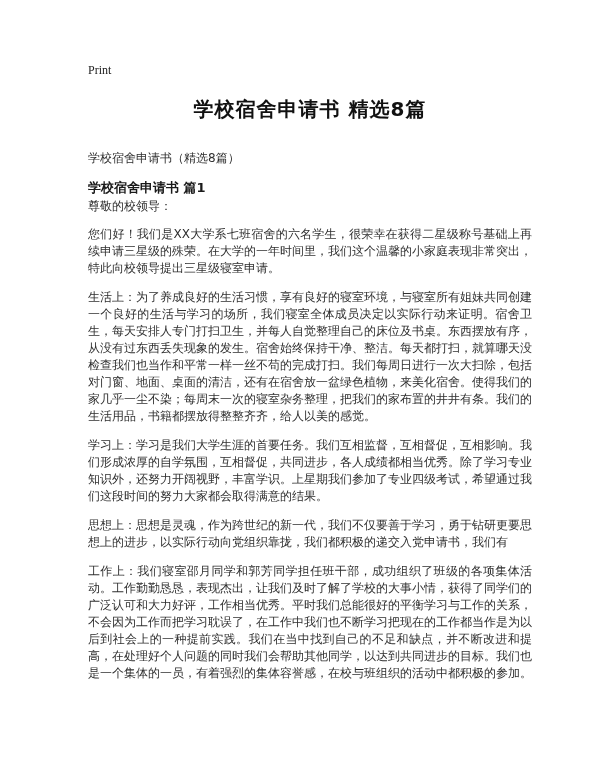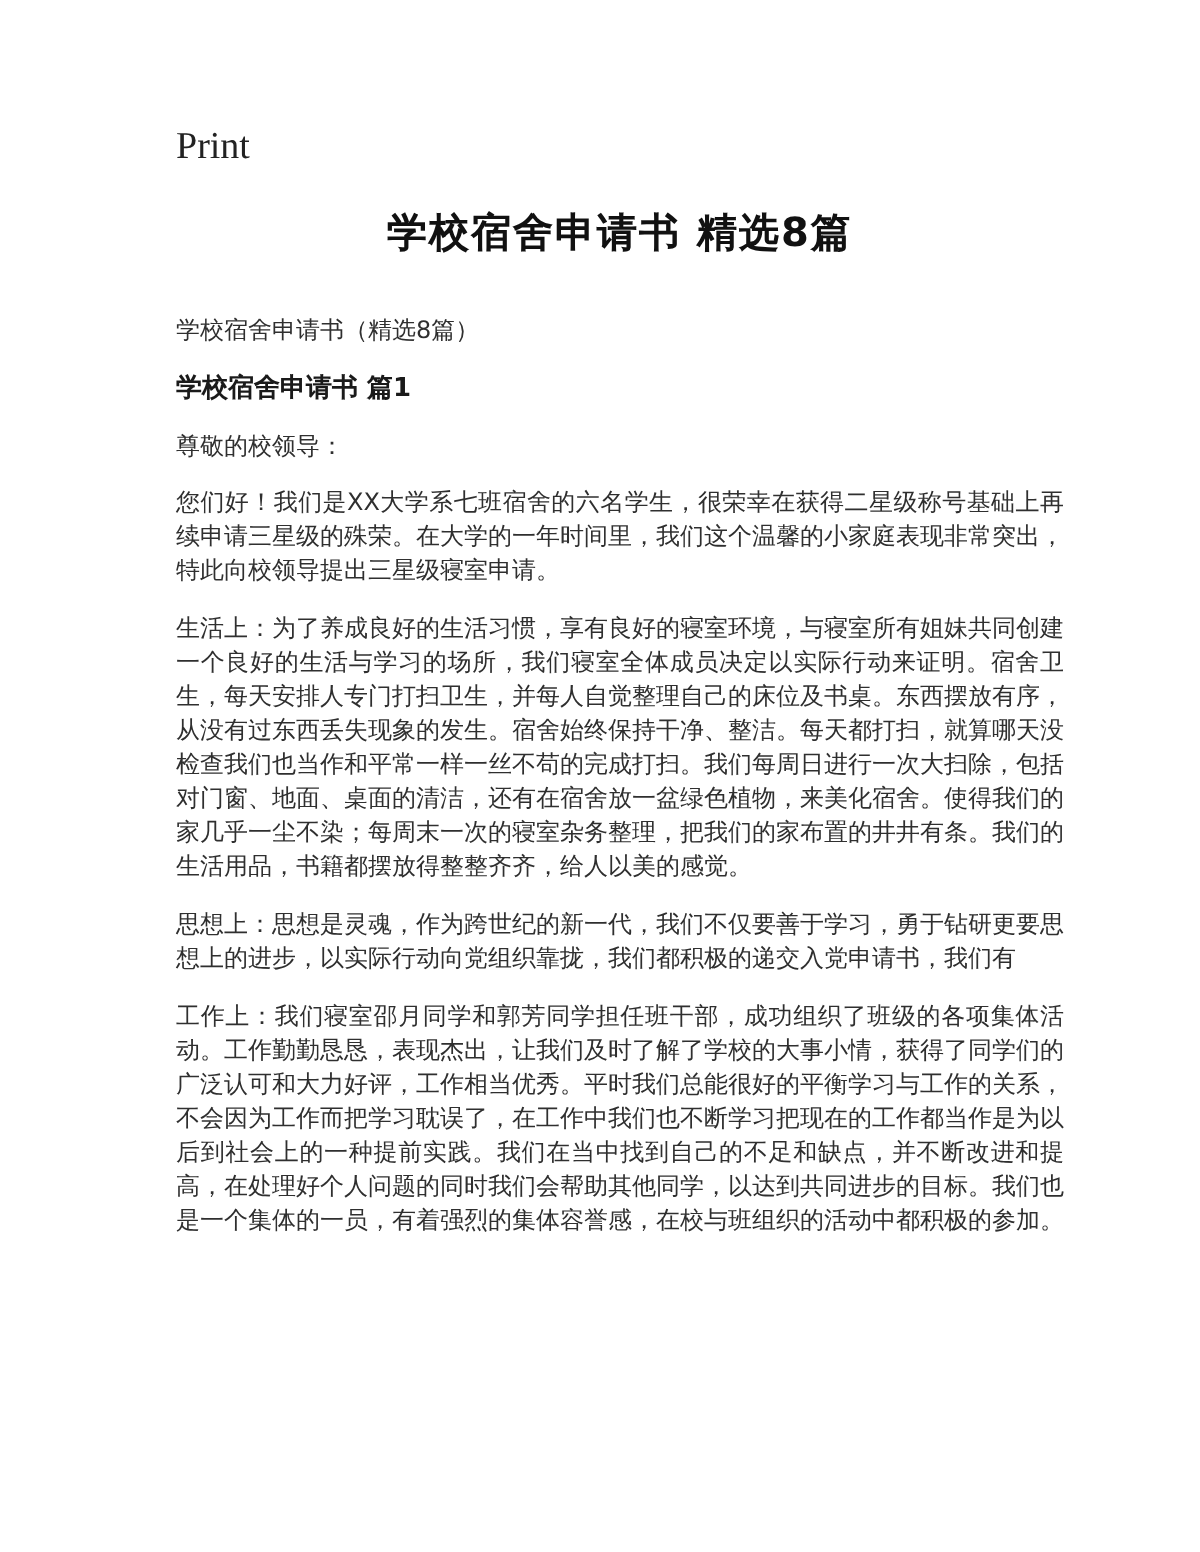--- a/index.html
+++ b/index.html
@@ -9,21 +9,21 @@
   }
   body {
     width: 600px;
     height: 776px;
     overflow: hidden;
     font-family: "DejaVu Sans", sans-serif;
     color: #2f2f2f;
   }
   .print-label {
     font-family: "Liberation Serif", serif;
-    font-size: 19px;
+    font-size: 12px;
     color: #222222;
     margin-left: 88px;
     padding-top: 63px;
     width: 40px;
     cursor: pointer;
   }
   .doc {
     width: 444px;
     margin-left: 88px;
   }
@@ -43,21 +43,21 @@
   }
   .section-heading {
     font-size: 13px;
     font-weight: bold;
     color: #1a1a1a;
     margin-top: 14px;
     line-height: 16px;
   }
   .salutation {
     font-size: 12px;
-    margin-top: 13px;
+    margin-top: 3px;
     line-height: 15px;
   }
   .doc p {
     font-size: 12px;
     line-height: 17px;
     margin: 12px 0 0 0;
     text-align: justify;
     text-justify: inter-ideograph;
   }
 </style>
@@ -76,19 +76,20 @@
 
     <div class="section-heading">学校宿舍申请书 篇1</div>
 
     <div class="salutation">尊敬的校领导：</div>
 
     <p>您们好！我们是XX大学系七班宿舍的六名学生，很荣幸在获得二星级称号基础上再续申请三星级的殊荣。在大学的一年时间里，我们这个温馨的小家庭表现非常突出，特此向校领导提出三星级寝室申请。</p>
 
 
     <p>生活上：为了养成良好的生活习惯，享有良好的寝室环境，与寝室所有姐妹共同创建一个良好的生活与学习的场所，我们寝室全体成员决定以实际行动来证明。宿舍卫生，每天安排人专门打扫卫生，并每人自觉整理自己的床位及书桌。东西摆放有序，从没有过东西丢失现象的发生。宿舍始终保持干净、整洁。每天都打扫，就算哪天没检查我们也当作和平常一样一丝不苟的完成打扫。我们每周日进行一次大扫除，包括对门窗、地面、桌面的清洁，还有在宿舍放一盆绿色植物，来美化宿舍。使得我们的家几乎一尘不染；每周末一次的寝室杂务整理，把我们的家布置的井井有条。我们的生活用品，书籍都摆放得整整齐齐，给人以美的感觉。</p>
 
+    <p>学习上：学习是我们大学生涯的首要任务。我们互相监督，互相督促，互相影响。我们形成浓厚的自学氛围，互相督促，共同进步，各人成绩都相当优秀。除了学习专业知识外，还努力开阔视野，丰富学识。上星期我们参加了专业四级考试，希望通过我们这段时间的努力大家都会取得满意的结果。</p>
 
     <p>思想上：思想是灵魂，作为跨世纪的新一代，我们不仅要善于学习，勇于钻研更要思想上的进步，以实际行动向党组织靠拢，我们都积极的递交入党申请书，我们有</p>
 
     <p>工作上：我们寝室邵月同学和郭芳同学担任班干部，成功组织了班级的各项集体活动。工作勤勤恳恳，表现杰出，让我们及时了解了学校的大事小情，获得了同学们的广泛认可和大力好评，工作相当优秀。平时我们总能很好的平衡学习与工作的关系，不会因为工作而把学习耽误了，在工作中我们也不断学习把现在的工作都当作是为以后到社会上的一种提前实践。我们在当中找到自己的不足和缺点，并不断改进和提高，在处理好个人问题的同时我们会帮助其他同学，以达到共同进步的目标。我们也是一个集体的一员，有着强烈的集体容誉感，在校与班组织的活动中都积极的参加。</p>
 
   </div>
 </div>
 
 </body></html>

